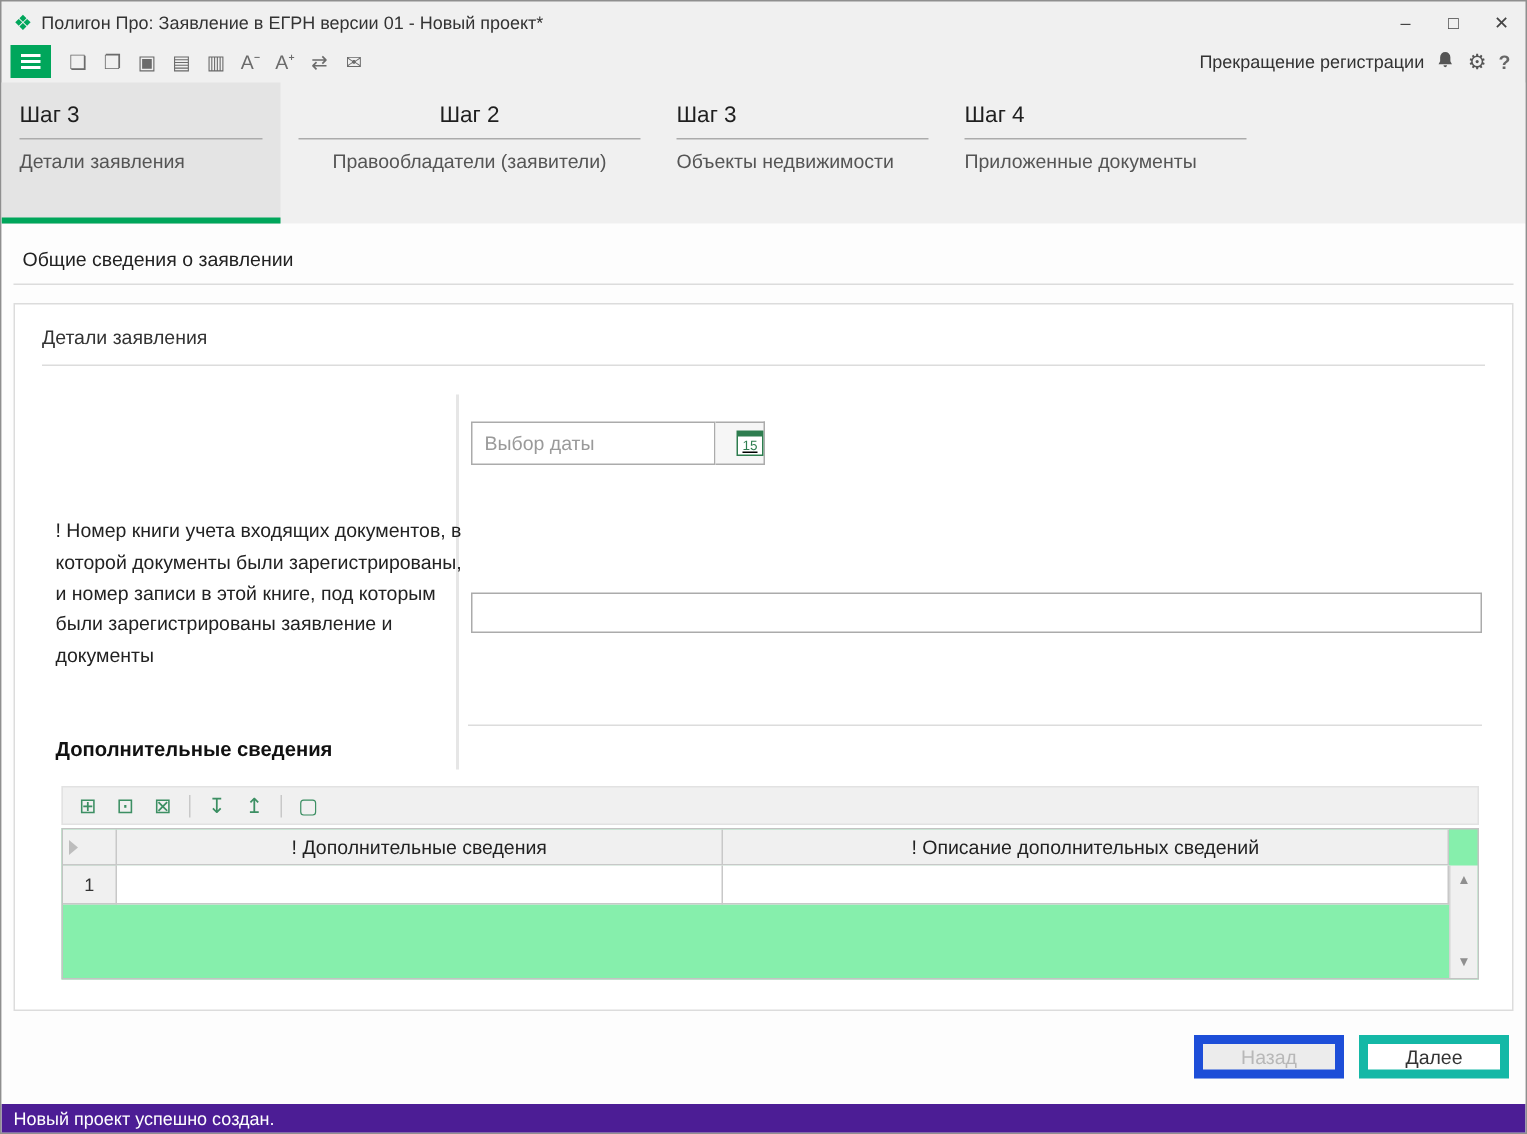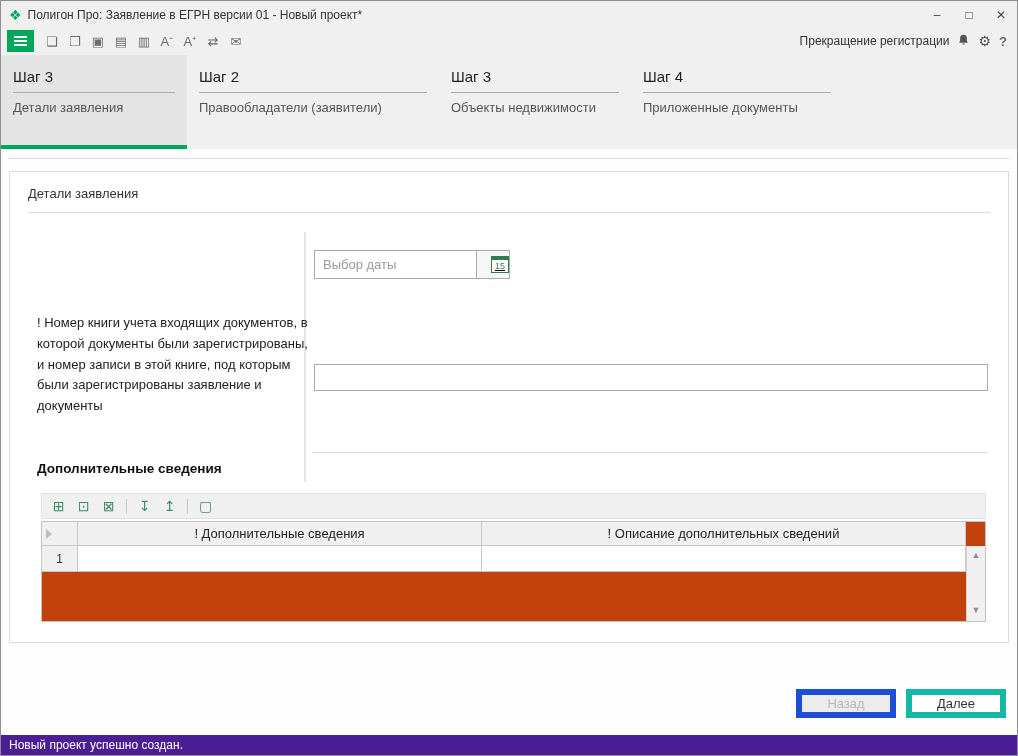--- a/index.html
+++ b/index.html
@@ -22,21 +22,21 @@
   .menu-bars { display:flex; flex-direction:column; gap:2px; }
   .menu-bars i { display:block; width:13px; height:2px; background:#fff; }
   .tb-btn { min-width:20px; height:20px; border:none; background:transparent; color:#6b6b6b; font-size:13px; padding:0 1px; font-family:inherit; cursor:default; }
   .toolbar-right { margin-left:auto; display:flex; align-items:center; gap:8px; padding-right:4px; }
   .tb-label { font-size:12px; color:#333; }
   .tb-mini { border:none; background:transparent; color:#555; font-size:14px; padding:0; font-family:inherit; cursor:default; }
   .help-btn { font-size:13px; font-weight:bold; color:#666; }
   
   .steps { flex:0 0 94px; display:flex; background:#f0f0f0; }
   .step { padding:13px 12px 0 12px; position:relative; cursor:default; }
-  .step-1 { width:186px; } .step-2 { width:252px; } .step-3 { width:192px; } .step-4 { width:212px; }
+  .step-1 { width:186px; } .step-2 { width:252px;text-align:center; } .step-3 { width:192px; } .step-4 { width:212px; }
   .step.active { background:#e4e4e4; }
   .step.active::after { content:""; position:absolute; left:0; right:0; bottom:0; height:4px; background:#00a65b; }
   .step-title { font-size:15px; color:#1f1f1f; }
   .step-line { border-bottom:1px solid #ababab; margin:7px 0; }
   .step-sub { font-size:13px; color:#555; }
   
   .content { flex:1; background:#fdfdfd; }
   .section-title { margin:16px 0 0 14px; font-size:13px; color:#222; }
   .section-hr { border-bottom:1px solid #dcdcdc; margin:9px 8px 0 8px; }
   .panel { margin:12px 8px 0 8px; height:472px; border:1px solid #dcdcdc; background:#fff; position:relative; }
@@ -51,21 +51,21 @@
   .cal-btn { width:33px; height:29px; border:1px solid #ababab; border-left:none; background:#f6f6f6; display:flex; align-items:center; justify-content:flex-end; padding:0; cursor:default;text-decoration:underline; }
   .cal-icon { width:18px; height:17px; border:1px solid #2e7d4f; border-top:4px solid #2e7d4f; background:#fff; font-size:9px; color:#2e7d4f; display:flex; align-items:center; justify-content:center; }
   .text-input2 { position:absolute; top:192px; left:304px; width:674px; height:27px; border:1px solid #ababab; font:inherit; padding:0 8px; color:#333; }
   .hline2 { position:absolute; top:280px; left:302px; width:676px; border-top:1px solid #dcdcdc; }
   .add-header { position:absolute; top:289px; left:27px; font-weight:bold; font-size:13.5px; color:#111; }
   
   .tbl-toolbar { position:absolute; left:31px; top:321px; width:945px; height:26px; background:#f0f0f0; border:1px solid #e2e2e2; display:flex; align-items:center; padding-left:6px; gap:4px; }
   .tt-btn { width:21px; height:20px; border:none; background:transparent; color:#3c8f63; font-size:14px; padding:0; cursor:default; }
   .tt-sep { width:1px; height:15px; background:#c8c8c8; margin:0 3px; }
   
-  .tbl { position:absolute; left:31px; top:349px; width:945px; height:101px; border:1px solid #c3c3c3; background:#c2410c; }
+  .tbl { position:absolute; left:31px; top:349px; width:945px; height:101px; border:1px solid #c3c3c3; background:#86efac; }
   .tbl-head { display:flex; height:24px; }
   .corner { width:36px; background:#f0f0f0; border-right:1px solid #c8c8c8; border-bottom:1px solid #c8c8c8; position:relative; }
   .corner::after { content:""; position:absolute; left:4px; top:7px; border-top:5px solid transparent; border-bottom:5px solid transparent; border-left:6px solid #bdbdbd; }
   .th { background:#f0f0f0; border-right:1px solid #c8c8c8; border-bottom:1px solid #c8c8c8; display:flex; align-items:center; justify-content:center; font-size:13px; color:#222; }
   .th1 { width:404px; } .th2 { width:484px; }
   .tbl-row { display:flex; height:26px; }
   .rownum { width:36px; background:#f0f0f0; border-right:1px solid #c8c8c8; border-bottom:1px solid #c8c8c8; display:flex; align-items:center; justify-content:center; font-size:12px; color:#333; }
   .cell { background:#fff; border-right:1px solid #c8c8c8; border-bottom:1px solid #c8c8c8; }
   .cell input { width:100%; height:100%; border:none; outline:none; font:inherit; padding:0 6px; background:transparent; }
   .cell1 { width:404px; } .cell2 { width:484px; }
@@ -140,20 +140,21 @@
       <div class="step-sub">Объекты недвижимости</div>
     </div>
     <div class="step step-4">
       <div class="step-title">Шаг 4</div>
       <div class="step-line"></div>
       <div class="step-sub">Приложенные документы</div>
     </div>
   </div>
 
   <div class="content">
+    <div class="section-title">Общие сведения о заявлении</div>
     <div class="section-hr"></div>
 
     <div class="panel">
       <div class="panel-title">Детали заявления</div>
       <div class="panel-line"></div>
 
       <div class="vsep"></div>
       <div class="date-row">
         <input class="date-input" type="text" placeholder="Выбор даты" style="">
         <button class="cal-btn">

